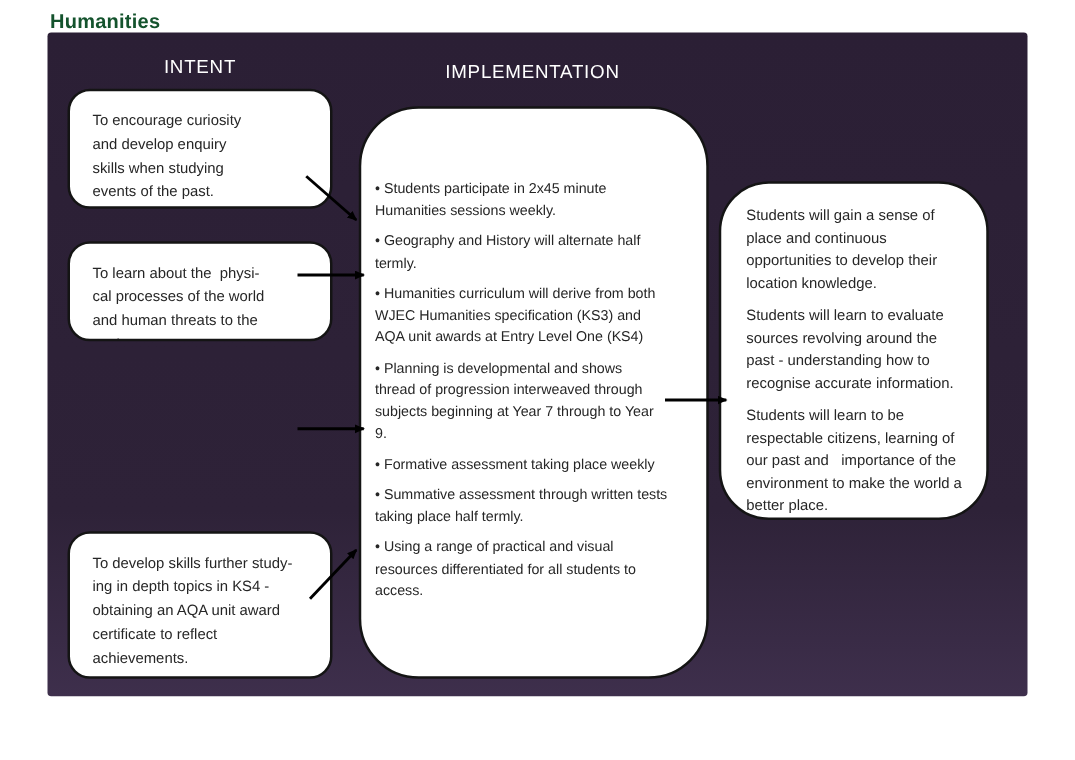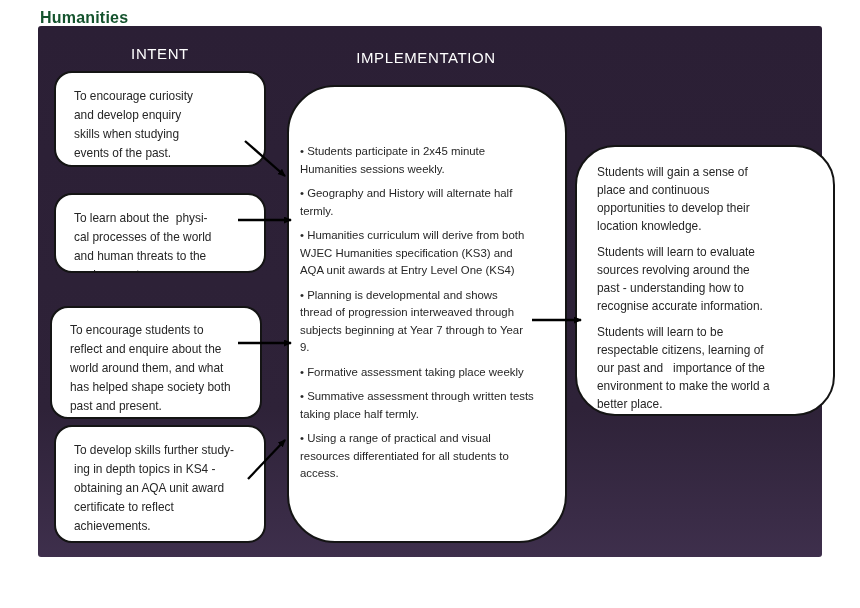--- a/index.html
+++ b/index.html
@@ -25,21 +25,21 @@
     font-size:11.9px;line-height:19px;white-space:pre;}
   .box1{left:16px;top:45px;height:96px;}
   .box2{left:16px;top:167px;height:80px;}
   .box3{left:12px;top:280px;height:113px;padding-top:13px;}
   .box4{left:16px;top:399px;height:118px;}
 
   .impl-box{left:249px;top:59px;width:280px;height:458px;border-radius:48px;
     padding:56px 6px 22px 11px;font-size:11.4px;line-height:17.5px;}
   .impl-box p{margin:0 0 7px 0;white-space:pre;}
 
-  .impact-box{left:537px;top:119px;width:260px;height:271px;border-radius:40px;
+  .impact-box{left:537px;top:119px;width:216px;height:271px;border-radius:40px;
     padding:16px 6px 10px 20px;font-size:11.9px;line-height:18px;}
   .impact-box p{margin:0 0 8px 0;white-space:pre;}
 
   .arrows{position:absolute;left:0;top:0;width:784px;height:531px;pointer-events:none;}
 </style>
 </head>
 <body>
 
 <div class="stage">
 
@@ -51,25 +51,20 @@
     <div class="col-header hdr-impl">IMPLEMENTATION</div>
 
     <div class="wbox intent-box box1">To encourage curiosity
 and develop enquiry
 skills when studying
 events of the past.</div>
     <div class="wbox intent-box box2">To learn about the  physi-
 cal processes of the world
 and human threats to the
 environment.</div>
-    <div class="wbox intent-box box3">To encourage students to
-reflect and enquire about the
-world around them, and what
-has helped shape society both
-past and present.</div>
     <div class="wbox intent-box box4">To develop skills further study-
 ing in depth topics in KS4 -
 obtaining an AQA unit award
 certificate to reflect
 achievements.</div>
 
     <div class="wbox impl-box">
       <p>• Students participate in 2x45 minute
 Humanities sessions weekly.</p>
       <p>• Geography and History will alternate half

